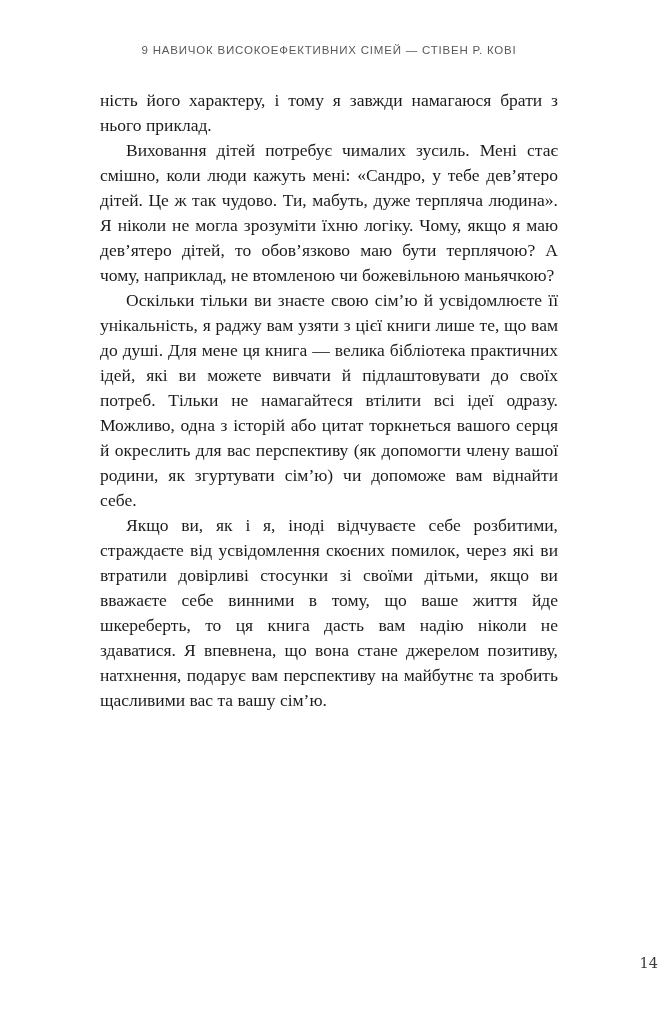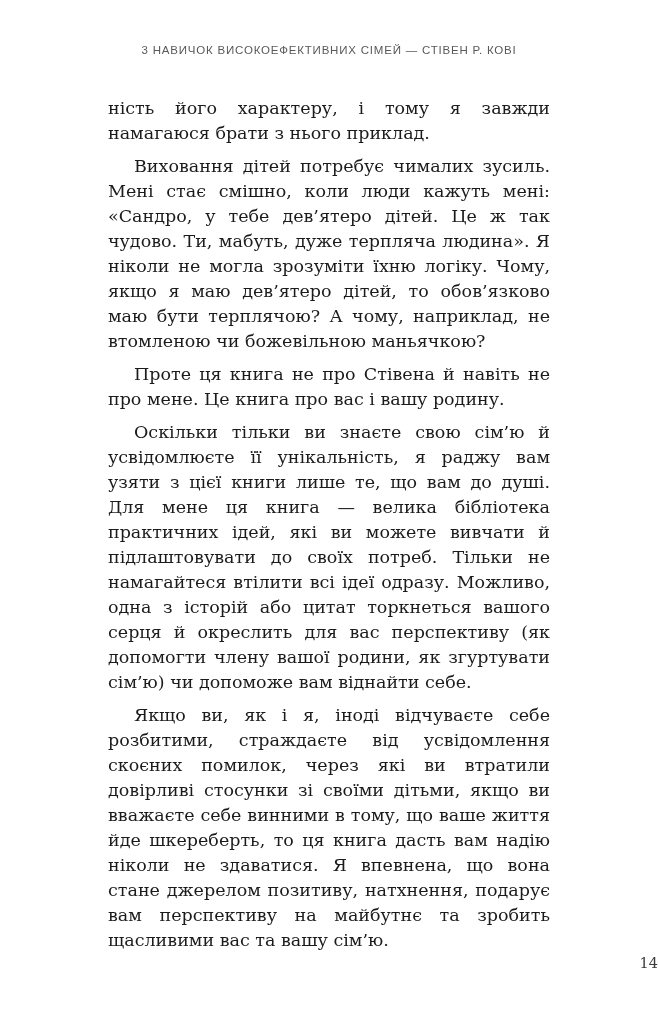--- a/index.html
+++ b/index.html
@@ -38,48 +38,48 @@
     width: 458px;
     font-family: "DejaVu Serif", "Liberation Serif", serif;
     font-size: 17.5px;
     line-height: 25px;
     color: #1b1b1b;
     text-align: justify;
     hyphens: auto;
     -webkit-hyphens: auto;
   }
   .para {
-    margin: 8px;
+    margin: 0;
     padding: 0;
     text-indent: 26px;
+    font-family: Liberation Serif, serif;
   }
   .para.no-indent {
     text-indent: 0;
   }
   .page-number {
     position: absolute;
     top: 955px;
     left: 0;
     width: 100%;
     text-align: right;
     font-family: "DejaVu Serif", "Liberation Serif", serif;
     font-size: 14.5px;
     color: #3a3a3a;
   }
 </style>
 </head>
 <body>
 
 <div class="page">
 
-  <div class="running-head">3 НАВИЧОК ВИСОКОЕФЕКТИВНИХ СІМЕЙ — СТІВЕН Р. КОВІ</div>
+  <div class="running-head">9 НАВИЧОК ВИСОКОЕФЕКТИВНИХ СІМЕЙ — СТІВЕН Р. КОВІ</div>
 
   <div class="body-text">
     <p class="para no-indent">ність його характеру, і тому я завжди намагаюся брати з нього приклад.</p>
     <p class="para">Виховання дітей потребує чималих зусиль. Мені стає смішно, коли люди кажуть мені: «Сандро, у тебе дев’ятеро дітей. Це ж так чудово. Ти, мабуть, дуже терпляча людина». Я ніколи не могла зрозуміти їхню логіку. Чому, якщо я маю дев’ятеро дітей, то обов’язково маю бути терплячою? А чому, наприклад, не втомленою чи божевільною маньячкою?</p>
-    <p class="para">Проте ця книга не про Стівена й навіть не про мене. Це книга про вас і вашу родину.</p>
     <p class="para">Оскільки тільки ви знаєте свою сім’ю й усвідомлюєте її унікальність, я раджу вам узяти з цієї книги лише те, що вам до душі. Для мене ця книга — велика бібліотека практичних ідей, які ви можете вивчати й підлаштовувати до своїх потреб. Тільки не намагайтеся втілити всі ідеї одразу. Можливо, одна з історій або цитат торкнеться вашого серця й окреслить для вас перспективу (як допомогти члену вашої родини, як згуртувати сім’ю) чи допоможе вам віднайти себе.</p>
     <p class="para">Якщо ви, як і я, іноді відчуваєте себе розбитими, страждаєте від усвідомлення скоєних помилок, через які ви втратили довірливі стосунки зі своїми дітьми, якщо ви вважаєте себе винними в тому, що ваше життя йде шкереберть, то ця книга дасть вам надію ніколи не здаватися. Я впевнена, що вона стане джерелом позитиву, натхнення, подарує вам перспективу на майбутнє та зробить щасливими вас та вашу сім’ю.</p>
   </div>
 
   <div class="page-number">14</div>
 
 </div>
 
 </body></html>

